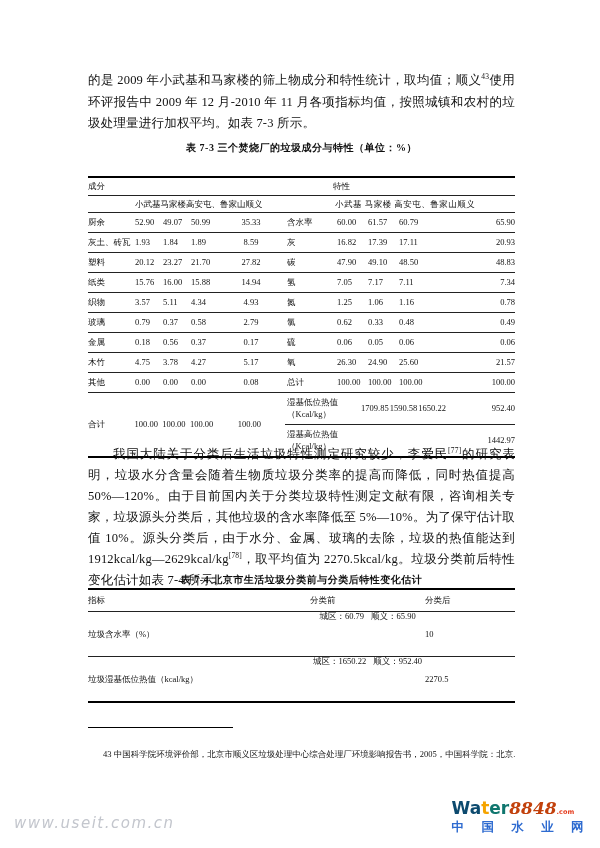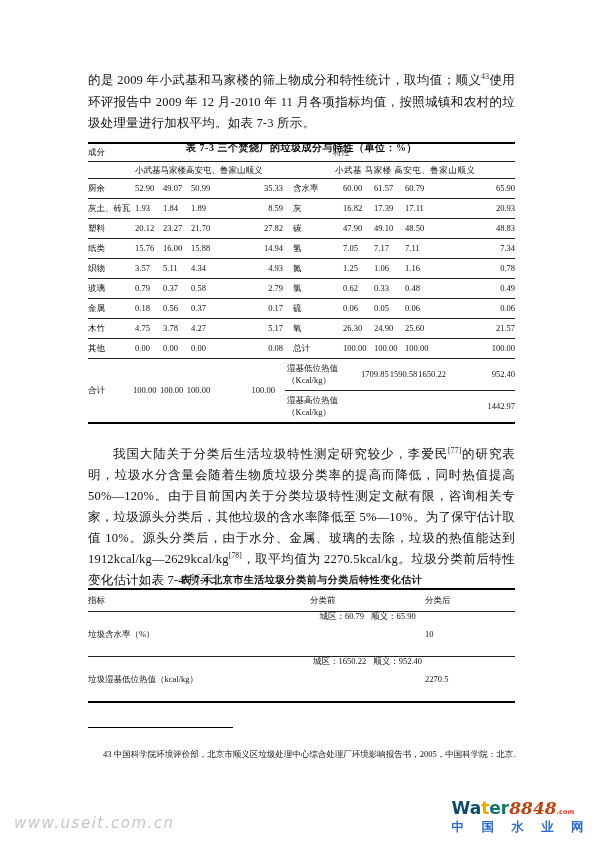--- a/index.html
+++ b/index.html
@@ -39,21 +39,21 @@
   .t73-h1 { display:flex; align-items:center; height:17px; border-bottom:1px solid #222; }
   .t73-h1 .h1-left  { width:197px; }
   .t73-h1 .h1-right { width:230px; padding-left:48px; box-sizing:border-box; }
   .t73-h2 { display:flex; align-items:center; height:16px; border-bottom:1px solid #222; }
   .t73-h2 .h2-left  { width:197px; padding-left:47px; box-sizing:border-box; white-space:nowrap; }
   .t73-h2 .h2-right { width:230px; padding-left:50px; box-sizing:border-box; white-space:nowrap; letter-spacing:0.5px; }
 
   .t73-row { display:flex; align-items:center; height:19px; border-bottom:1px solid #222; }
   .cl  { width:47px; white-space:nowrap; }
   .n   { width:28px; white-space:nowrap; }
-  .c4  { width:64px; text-align:right; margin-right:10px; white-space:nowrap; }
+  .c4  { width:64px; text-align:center; margin-right:4px; white-space:nowrap; }
   .chl { width:50px; white-space:nowrap; }
   .v   { width:31px; white-space:nowrap; }
   .v4  { flex:1; text-align:right; white-space:nowrap; }
 
   .t73-total { display:flex; }
   .tt-left { width:197px; display:flex; align-items:center; }
   .tt-right { width:230px; display:flex; flex-direction:column; }
   .tt-box { height:31px; display:flex; align-items:center; }
   .tt-box.second { border-top:1px solid #222; }
   .tt-label { width:76px; padding-left:2px; box-sizing:border-box; line-height:1.35; }
@@ -110,21 +110,21 @@
 </head>
 <body>
 
 <div class="page">
   <div class="content">
 
     <p class="para abs" style="top:70px"><span>的是 2009 年小武基和马家楼的筛上物成分和特性统计，取均值；顺义</span><sup>43</sup><span>使用环评报告中 2009 年 12 月-2010 年 11 月各项指标均值，按照城镇和农村的垃圾处理量进行加权平均。如表 7-3 所示。</span></p>
 
     <div class="caption abs" style="top:141px">表 7-3 三个焚烧厂的垃圾成分与特性（单位：%）</div>
 
-    <div class="t73 abs" style="top:142px">
+    <div class="t73 abs" style="top:176px">
       <div class="t73-h1">
         <div class="h1-left">成分</div>
         <div class="h1-right">特性</div>
       </div>
       <div class="t73-h2">
         <div class="h2-left">小武基马家楼高安屯、鲁家山顺义</div>
         <div class="h2-right">小武基 马家楼 高安屯、鲁家山顺义</div>
       </div>
       <div id="t73-rows">
   <div class="t73-row">

